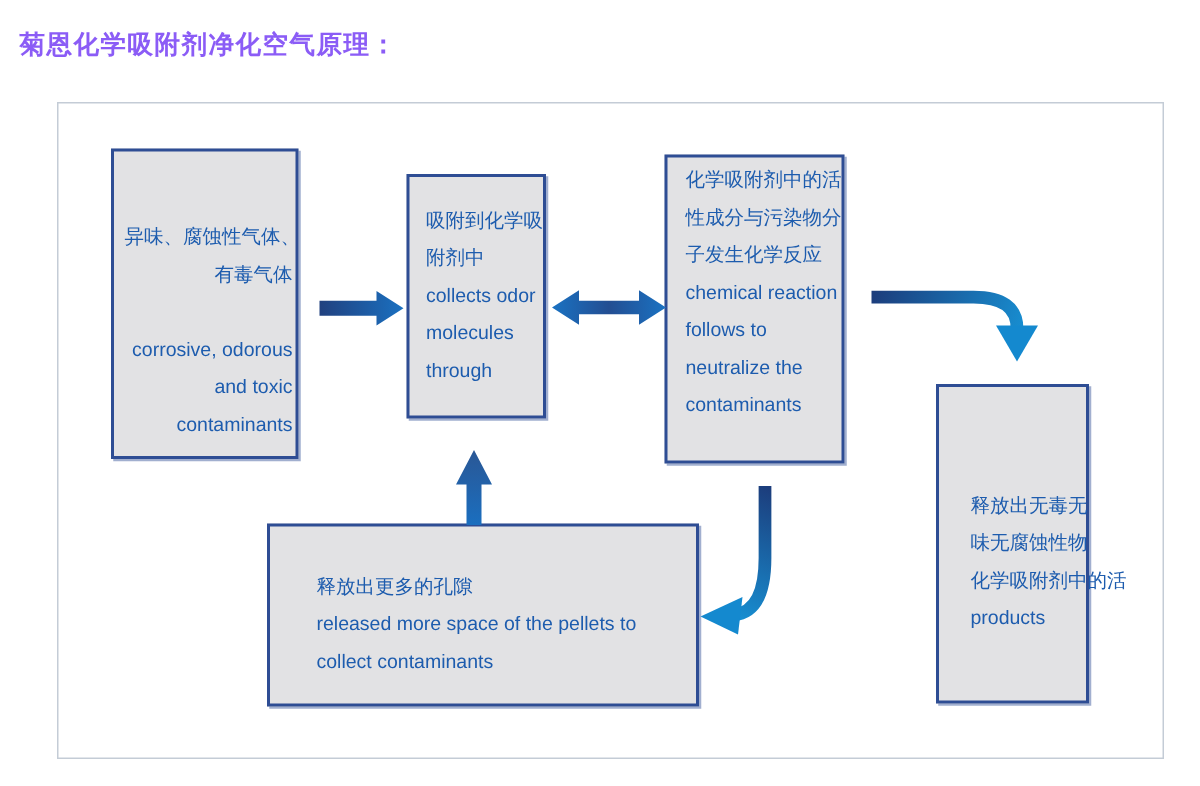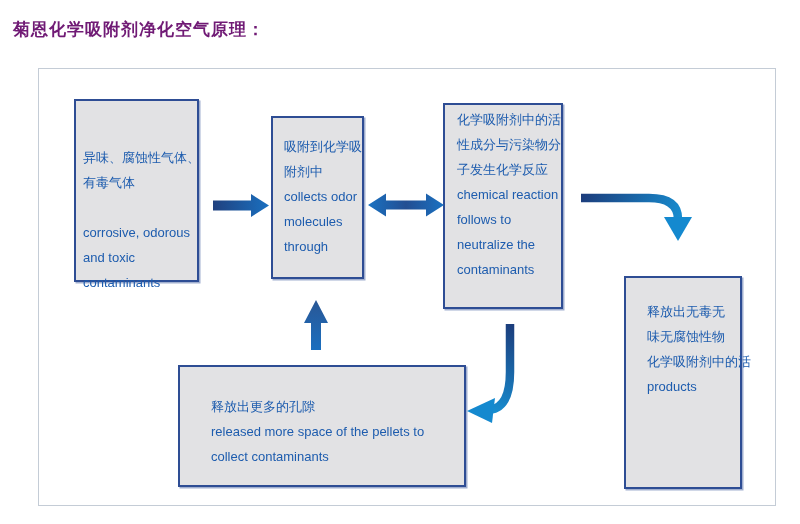--- a/index.html
+++ b/index.html
@@ -3,38 +3,38 @@
 <meta charset="utf-8">
 <style>
   html,body{margin:0;padding:0;}
   body{
     width:800px;height:524px;position:relative;background:#ffffff;overflow:hidden;
     font-family:"Liberation Sans","DejaVu Sans",sans-serif;
   }
   .title{
     position:absolute;left:13px;top:18px;
     font-family:"DejaVu Serif","Liberation Serif",serif;
-    font-weight:bold;font-size:17px;letter-spacing:1px;color:#701a75;
+    font-weight:bold;font-size:17px;letter-spacing:1px;color:#8b5cf6;
   }
   .frame{
     position:absolute;left:38px;top:68px;width:736px;height:436px;
     border:1px solid #c4ccd6;background:#ffffff;
   }
   .node{
     position:absolute;box-sizing:border-box;
     background:#e2e2e4;border:2px solid #2e4d94;
     box-shadow:1.5px 1.5px 0 rgba(46,77,148,0.45);
     color:#1d5cae;font-size:13px;line-height:25px;
   }
   .node .ln{white-space:nowrap;}
-  #node1{left:35px;top:30px;width:125px;height:183px;padding:44px 2px 0 7px;}
+  #node1{left:35px;top:30px;width:125px;height:207px;padding:44px 2px 0 7px;text-align:right;}
   #node2{left:232px;top:47px;width:93px;height:163px;padding:16px 2px 0 11px;}
   #node3{left:404px;top:34px;width:120px;height:206px;padding:2px 2px 0 12px;}
-  #node4{left:139px;top:296px;width:288px;height:122px;padding:27px 6px 0 31px;}
-  #node5{left:585px;top:187px;width:118px;height:213px;padding:21px 2px 0 21px;margin-top:20px;}
+  #node4{left:139px;top:280px;width:288px;height:122px;padding:27px 6px 0 31px;}
+  #node5{left:585px;top:187px;width:102px;height:213px;padding:66px 2px 0 21px;}
   svg.arrows{position:absolute;left:0;top:0;pointer-events:none;}
 </style>
 </head>
 <body>
 
 <div class="title">菊恩化学吸附剂净化空气原理：</div>
 
 <div class="frame">
 
   <div class="node" id="node1">

